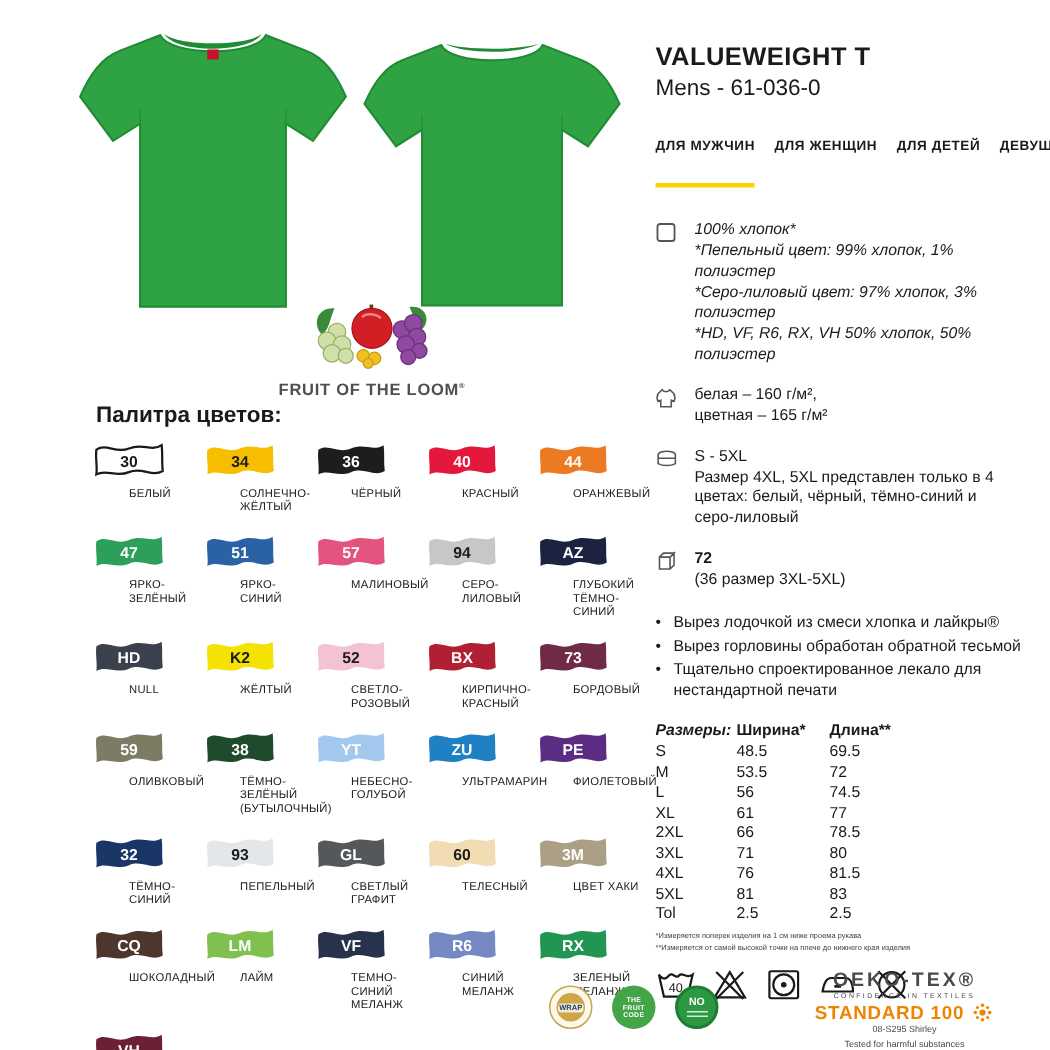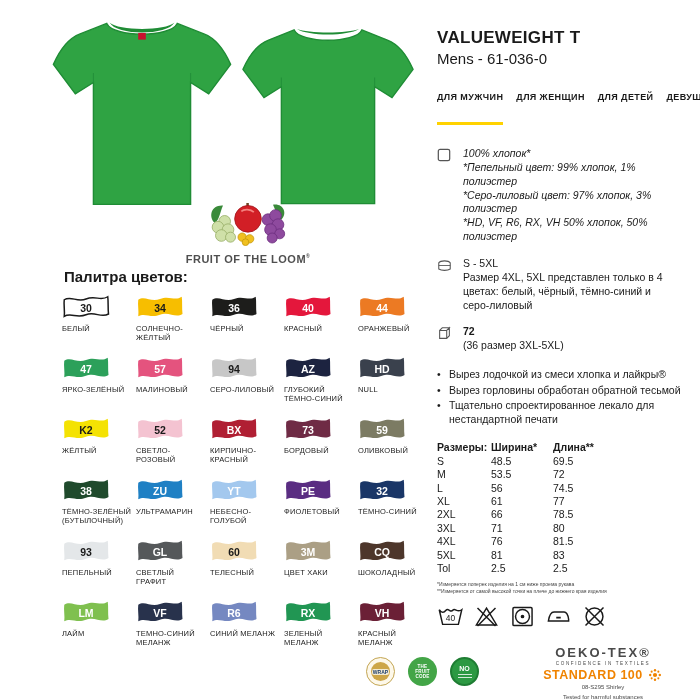--- a/index.html
+++ b/index.html
@@ -22,21 +22,21 @@
   #palette-title { position:absolute; left:64px; top:268px; font-size:15px; font-weight:bold; }
   #palette { position:absolute; left:62px; top:292px; width:375px;
              display:grid; grid-template-columns:repeat(5,74px); row-gap:11px; }
   .swatch-cell { width:74px; }
   .swatch-wrap { position:relative; width:48px; height:29px; }
   .swatch-wrap svg { width:48px; height:29px; display:block; }
   .swatch-code { position:absolute; left:0; top:1px; width:100%; height:100%;
                  display:flex; align-items:center; justify-content:center;
                  font-size:10.5px; font-weight:bold; }
   .swatch-label { margin-top:3px; font-size:7.5px; line-height:1.2; text-transform:uppercase;
-                  letter-spacing:.2px; max-width:70px; }
+                  letter-spacing:.2px; max-width:70px;margin-left:24px; }
 
   
   #right { position:absolute; left:437px; top:28px; width:260px; }
   .title { font-size:17px; font-weight:bold; letter-spacing:.3px; }
   .subtitle { font-size:15px; margin-top:2px; }
   #tabs { display:flex; gap:13px; margin-top:25px; }
   .tab { font-size:9px; font-weight:bold; letter-spacing:.4px; padding-bottom:20px; cursor:pointer; white-space:nowrap; }
   .tab.active { border-bottom:3px solid var(--accent); }
 
   .spec { display:flex; margin-top:13px; }
@@ -44,21 +44,21 @@
   .spec .tx { font-size:10.5px; line-height:1.32; }
   .spec .tx div { white-space:nowrap; }
   .qty { font-weight:bold; }
 
   #features { margin-top:15px; }
   .feat { display:flex; font-size:10.5px; line-height:1.3; margin-bottom:2px; }
   .feat .dot { width:12px; flex:0 0 12px; }
 
   #size-table { margin-top:14px; border-collapse:collapse; }
   #size-table th { text-align:left; font-size:10.5px; padding:0 0 2px 0; }
-  #size-table th:nth-child(1){ width:54px; } #size-table th:nth-child(2){ width:62px; }
+  #size-table th:nth-child(1){ width:54px;font-style:italic; } #size-table th:nth-child(2){ width:62px; }
   #size-table td { font-size:10.5px; padding:0; line-height:1.28; }
 
   #footnotes { margin-top:5px; font-size:5px; color:#444; line-height:1.5; }
 
   #care-title { margin-top:22px; font-size:11px; font-weight:bold; }
   #care-icons { display:flex; gap:9px; margin-top:7px; align-items:center; }
   #care-icons svg { width:27px; height:27px; }
 
   
   #oeko { position:absolute; left:518px; top:645px; width:170px; text-align:center; color:#4a4a4a; }
@@ -188,20 +188,29 @@
     <div class="swatch-cell">
       <div class="swatch-wrap">
         <svg viewBox="0 0 64 36">
           <path stroke-width="2" d="M3,9 C12,3 20,13 32,8 C44,3 52,11 61,5 C62,12 61,20 62,28 C52,34 44,24 32,29 C20,34 12,26 3,31 C4,24 2,16 3,9 Z" fill="#2CA05A" stroke="none"></path>
         </svg>
         <span class="swatch-code" style="color: rgb(255, 255, 255);">47</span>
       </div>
       <div class="swatch-label">ЯРКО-ЗЕЛЁНЫЙ</div>
     </div>
 
+    <div class="swatch-cell">
+      <div class="swatch-wrap">
+        <svg viewBox="0 0 64 36">
+          <path stroke-width="2" d="M3,9 C12,3 20,13 32,8 C44,3 52,11 61,5 C62,12 61,20 62,28 C52,34 44,24 32,29 C20,34 12,26 3,31 C4,24 2,16 3,9 Z" fill="#2A62A5" stroke="none"></path>
+        </svg>
+        <span class="swatch-code" style="color: rgb(255, 255, 255);">51</span>
+      </div>
+      <div class="swatch-label">ЯРКО-СИНИЙ</div>
+    </div>
 
     <div class="swatch-cell">
       <div class="swatch-wrap">
         <svg viewBox="0 0 64 36">
           <path stroke-width="2" d="M3,9 C12,3 20,13 32,8 C44,3 52,11 61,5 C62,12 61,20 62,28 C52,34 44,24 32,29 C20,34 12,26 3,31 C4,24 2,16 3,9 Z" fill="#E4537E" stroke="none"></path>
         </svg>
         <span class="swatch-code" style="color: rgb(255, 255, 255);">57</span>
       </div>
       <div class="swatch-label">МАЛИНОВЫЙ</div>
     </div>
@@ -292,35 +301,35 @@
           <path stroke-width="2" d="M3,9 C12,3 20,13 32,8 C44,3 52,11 61,5 C62,12 61,20 62,28 C52,34 44,24 32,29 C20,34 12,26 3,31 C4,24 2,16 3,9 Z" fill="#1F4A2C" stroke="none"></path>
         </svg>
         <span class="swatch-code" style="color: rgb(255, 255, 255);">38</span>
       </div>
       <div class="swatch-label">ТЁМНО-ЗЕЛЁНЫЙ (БУТЫЛОЧНЫЙ)</div>
     </div>
 
     <div class="swatch-cell">
       <div class="swatch-wrap">
         <svg viewBox="0 0 64 36">
+          <path stroke-width="2" d="M3,9 C12,3 20,13 32,8 C44,3 52,11 61,5 C62,12 61,20 62,28 C52,34 44,24 32,29 C20,34 12,26 3,31 C4,24 2,16 3,9 Z" fill="#A3C8EE" stroke="none"></path>
+        </svg>
+        <span class="swatch-code" style="color: rgb(255, 255, 255);">YT</span>
+      </div>
+      <div class="swatch-label">НЕБЕСНО-ГОЛУБОЙ</div>
+    </div>
+
+    <div class="swatch-cell">
+      <div class="swatch-wrap">
+        <svg viewBox="0 0 64 36">
           <path stroke-width="2" d="M3,9 C12,3 20,13 32,8 C44,3 52,11 61,5 C62,12 61,20 62,28 C52,34 44,24 32,29 C20,34 12,26 3,31 C4,24 2,16 3,9 Z" fill="#1F80C4" stroke="none"></path>
         </svg>
         <span class="swatch-code" style="color: rgb(255, 255, 255);">ZU</span>
       </div>
       <div class="swatch-label">УЛЬТРАМАРИН</div>
-    </div>
-
-    <div class="swatch-cell">
-      <div class="swatch-wrap">
-        <svg viewBox="0 0 64 36">
-          <path stroke-width="2" d="M3,9 C12,3 20,13 32,8 C44,3 52,11 61,5 C62,12 61,20 62,28 C52,34 44,24 32,29 C20,34 12,26 3,31 C4,24 2,16 3,9 Z" fill="#A3C8EE" stroke="none"></path>
-        </svg>
-        <span class="swatch-code" style="color: rgb(255, 255, 255);">YT</span>
-      </div>
-      <div class="swatch-label">НЕБЕСНО-ГОЛУБОЙ</div>
     </div>
 
     <div class="swatch-cell">
       <div class="swatch-wrap">
         <svg viewBox="0 0 64 36">
           <path stroke-width="2" d="M3,9 C12,3 20,13 32,8 C44,3 52,11 61,5 C62,12 61,20 62,28 C52,34 44,24 32,29 C20,34 12,26 3,31 C4,24 2,16 3,9 Z" fill="#5A2D82" stroke="none"></path>
         </svg>
         <span class="swatch-code" style="color: rgb(255, 255, 255);">PE</span>
       </div>
       <div class="swatch-label">ФИОЛЕТОВЫЙ</div>
@@ -461,20 +470,31 @@
           <div>100% хлопок*</div>
           <div>*Пепельный цвет: 99% хлопок, 1%</div>
           <div>полиэстер</div>
           <div>*Серо-лиловый цвет: 97% хлопок, 3%</div>
           <div>полиэстер</div>
           <div>*HD, VF, R6, RX, VH 50% хлопок, 50%</div>
           <div>полиэстер</div>
         </div>
     </div>
 
+    <div class="spec">
+      <span class="ic">
+        <svg width="14" height="15" viewBox="0 0 16 17">
+            <path d="M5,2 C6,4 10,4 11,2 L14,5 C15,7 15,9 14,11 L12,10 L12,15 L4,15 L4,10 L2,11 C1,9 1,7 2,5 Z" fill="none" stroke="#555" stroke-width="1.2"></path>
+          </svg>
+      </span>
+      <div class="tx">
+          <div>белая – 160 г/м²,</div>
+          <div>цветная – 165 г/м²</div>
+        </div>
+    </div>
 
     <div class="spec">
       <span class="ic">
         <svg width="15" height="13" viewBox="0 0 17 14">
             <path d="M2,4 C4,1 13,1 15,4 L15,11 C12,13 5,13 2,11 Z" fill="none" stroke="#555" stroke-width="1.2"></path>
             <path d="M2,7 L15,7" stroke="#555" stroke-width="1"></path>
           </svg>
       </span>
       <div class="tx">
           <div>S - 5XL</div>

